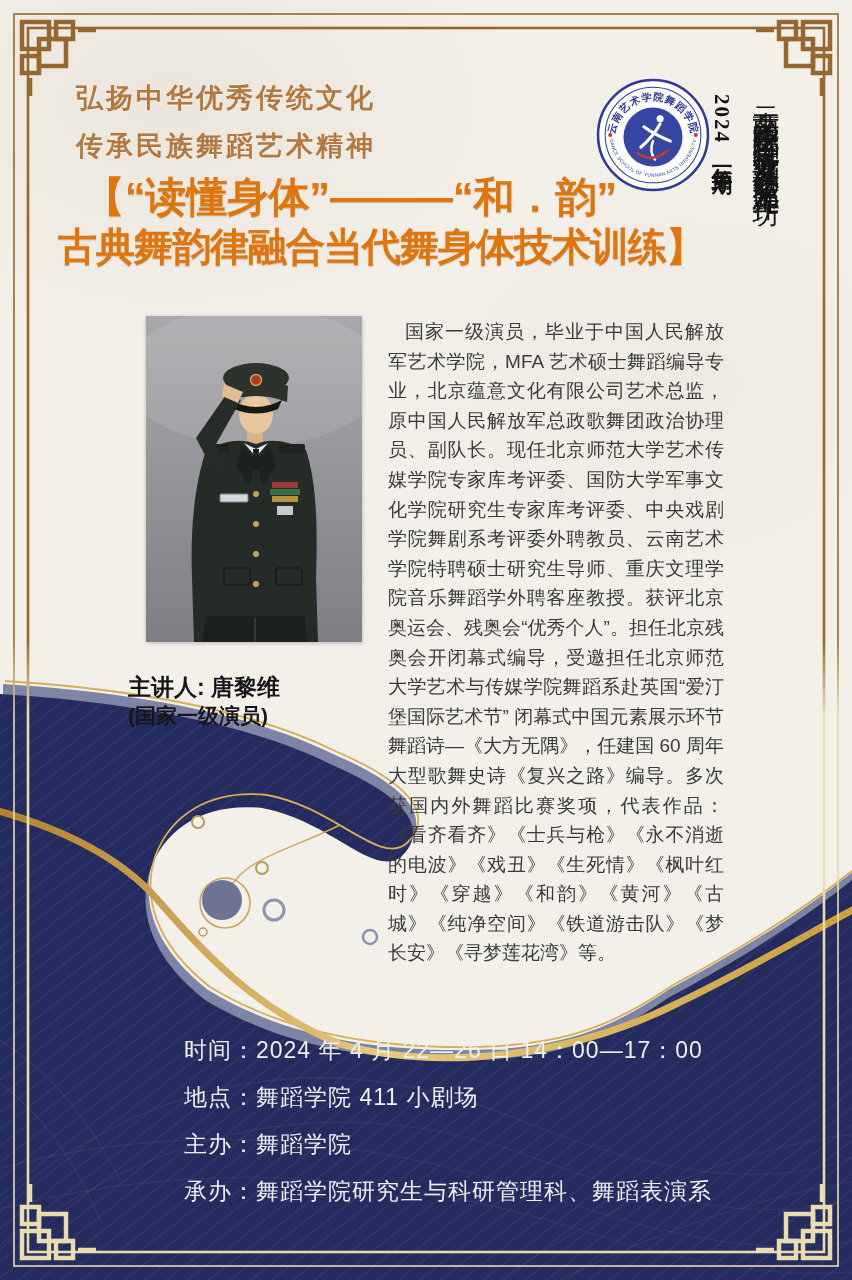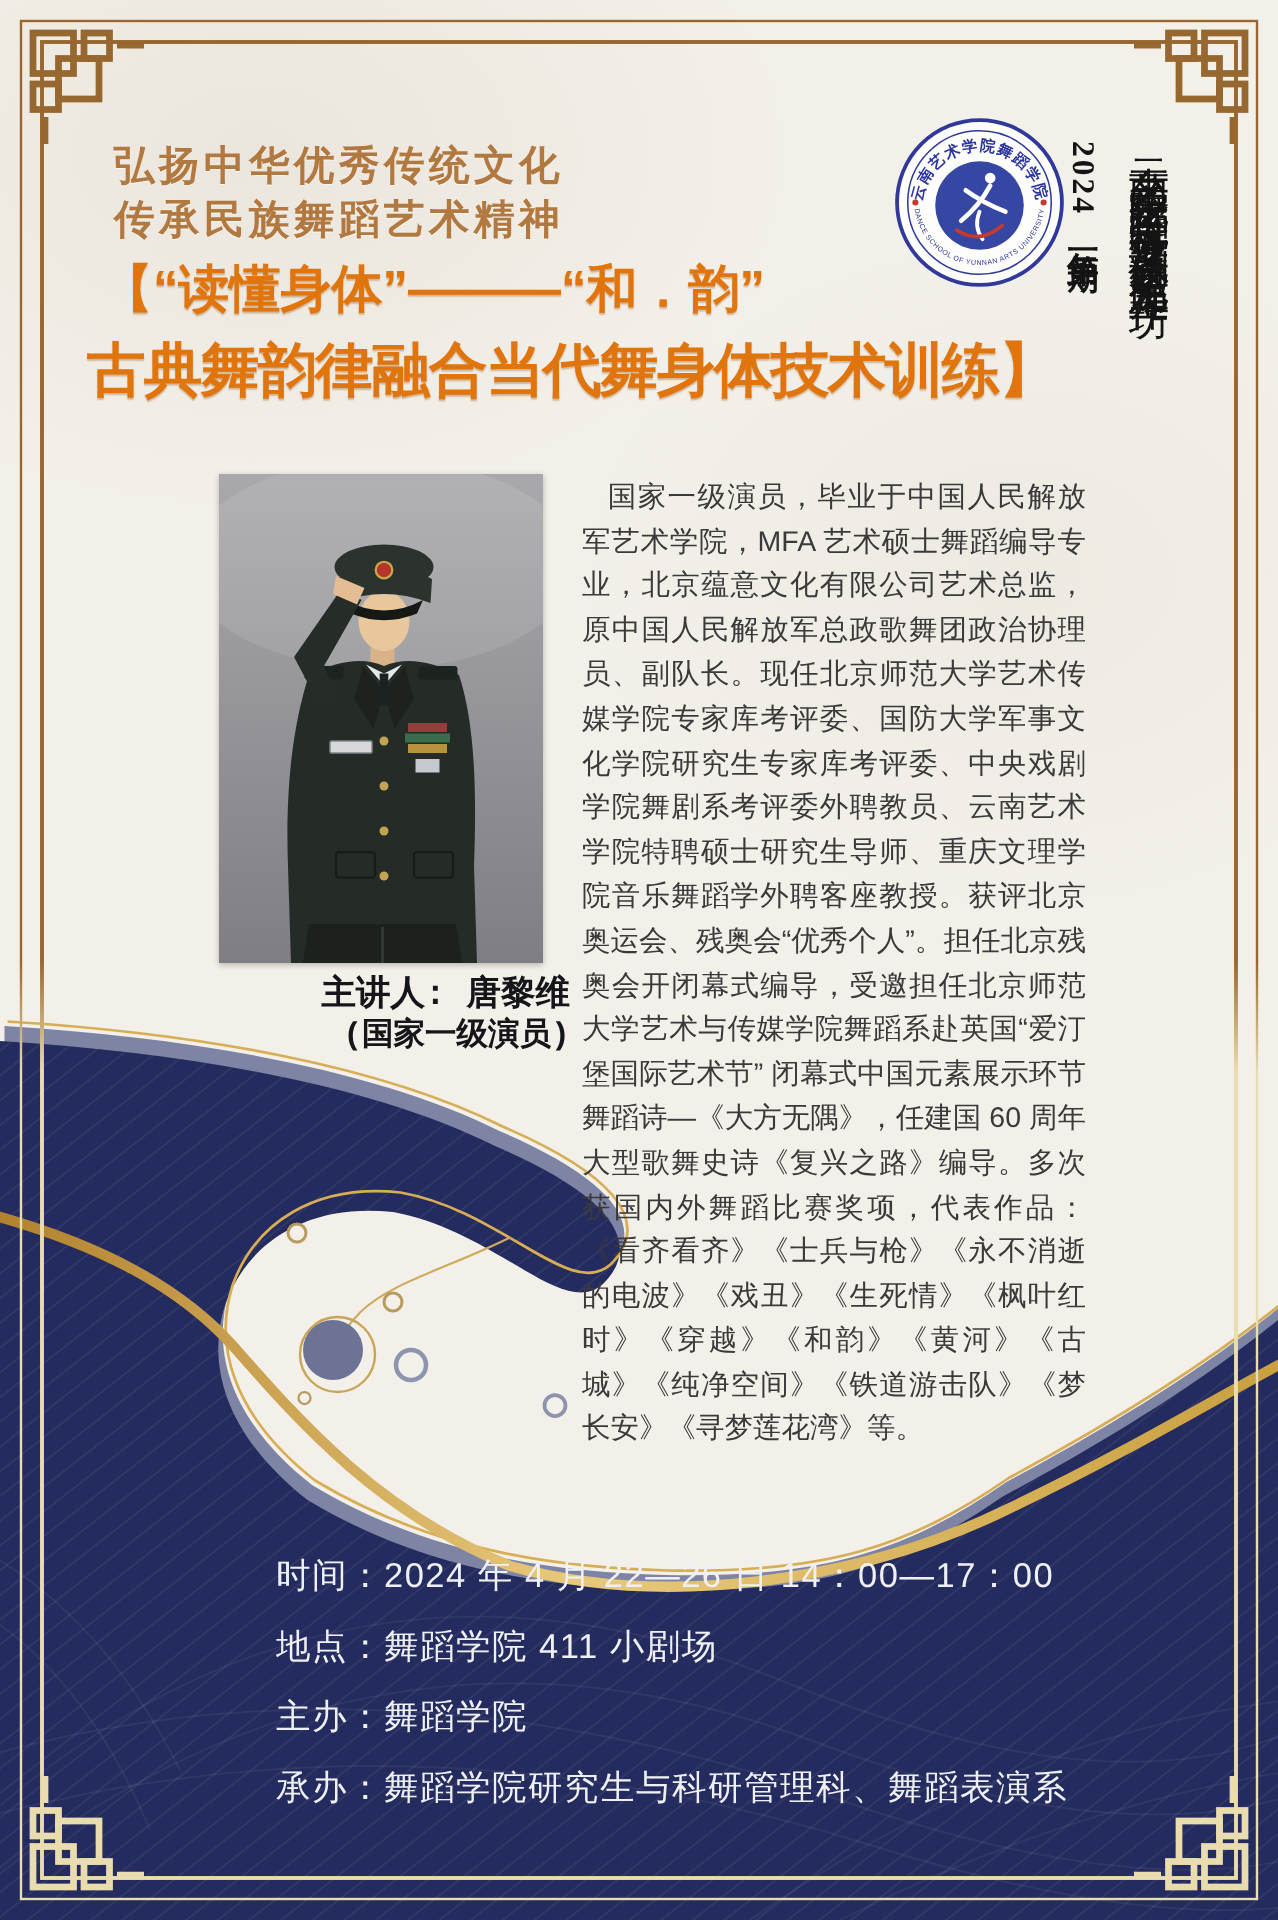--- a/index.html
+++ b/index.html
@@ -8,31 +8,31 @@
     background:
       radial-gradient(ellipse 600px 400px at 20% 8%, rgba(210,200,185,.25), rgba(0,0,0,0) 60%),
       radial-gradient(ellipse 500px 380px at 80% 30%, rgba(215,210,198,.2), rgba(0,0,0,0) 60%),
       #f3f0e9;
     font-family:"Liberation Sans", sans-serif;
   }
   .abs{position:absolute;}
   
   .slogan{left:76px;color:#b1783f;font-weight:bold;font-size:27px;letter-spacing:3px;
     font-family:"Liberation Serif", serif; text-shadow:0 1px 0 rgba(255,255,255,.6);}
-  .slogan.l1{top:92px;} .slogan.l2{top:128px;}
+  .slogan.l1{top:80px;} .slogan.l2{top:128px;}
   
   .title{color:#e0740d;font-weight:900;letter-spacing:0px;white-space:nowrap;
     text-shadow:0 1px 1px rgba(150,75,0,.35);font-family:"Liberation Sans", sans-serif;}
-  .title.l1{left:68px;top:170px;font-size:34px;}
+  .title.l1{left:84px;top:170px;font-size:41px;}
   .title.l2{left:58px;top:220px;font-size:39px;letter-spacing:-1px;}
   
   .photo{left:146px;top:316px;width:216px;height:326px;box-shadow:0 1px 4px rgba(0,0,0,.25);}
   
-  .caption{left:128px;top:648px;width:252px;text-align:right;color:#15151a;
-    font-family:Liberation Mono, monospace;font-weight:bold;}
+  .caption{left:128px;top:672px;width:252px;text-align:left;color:#15151a;
+    font-family:Liberation Sans, sans-serif;font-weight:bold;}
   .caption .n{font-size:23px;line-height:30px;}
   .caption .c{font-size:21px;line-height:28px;font-weight:bold;}
   
   .bio{left:388px;top:317px;width:336px;font-size:19px;line-height:29.6px;color:#3a3a3a;
     text-align:justify;text-indent:0.9em;font-weight:500;}
   
   .vseries{left:748px;top:86px;height:840px;writing-mode:vertical-rl;font-size:27px;
     letter-spacing:3.5px;color:#141414;font-family:"Liberation Serif", serif;}
   .vissue{left:708px;top:94px;height:230px;writing-mode:vertical-rl;font-size:21px;
     letter-spacing:2px;color:#141414;font-weight:bold;font-family:"Liberation Serif", serif;}

